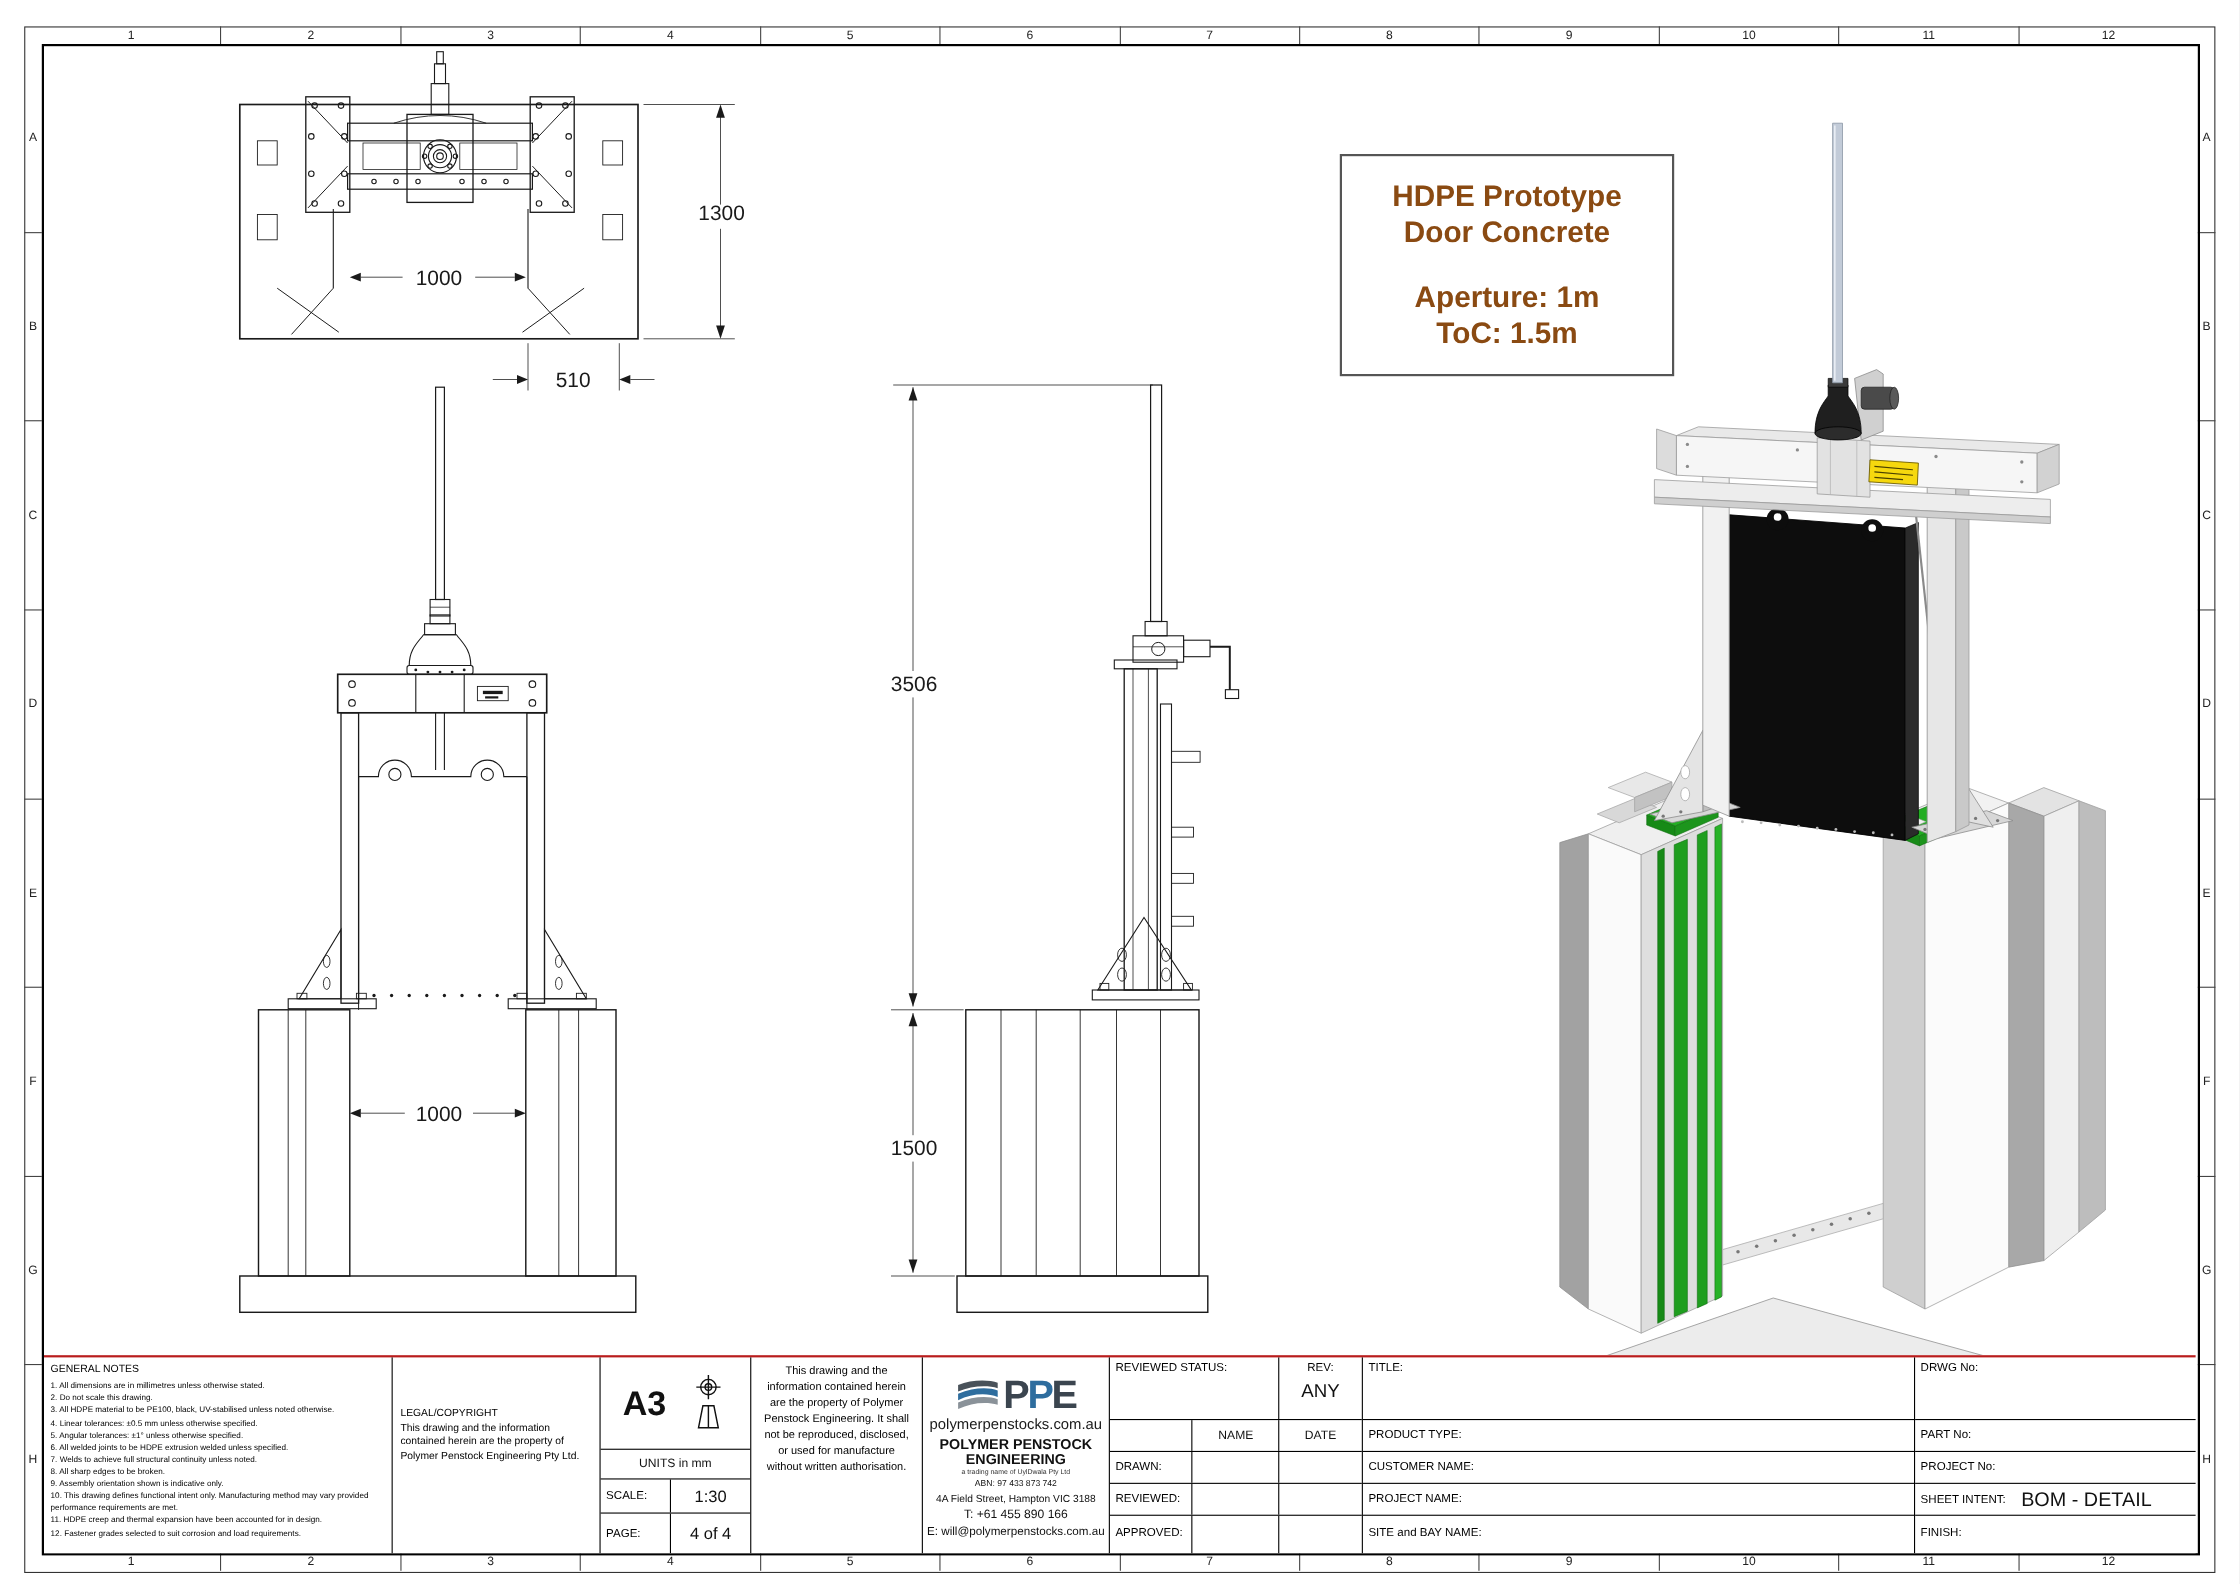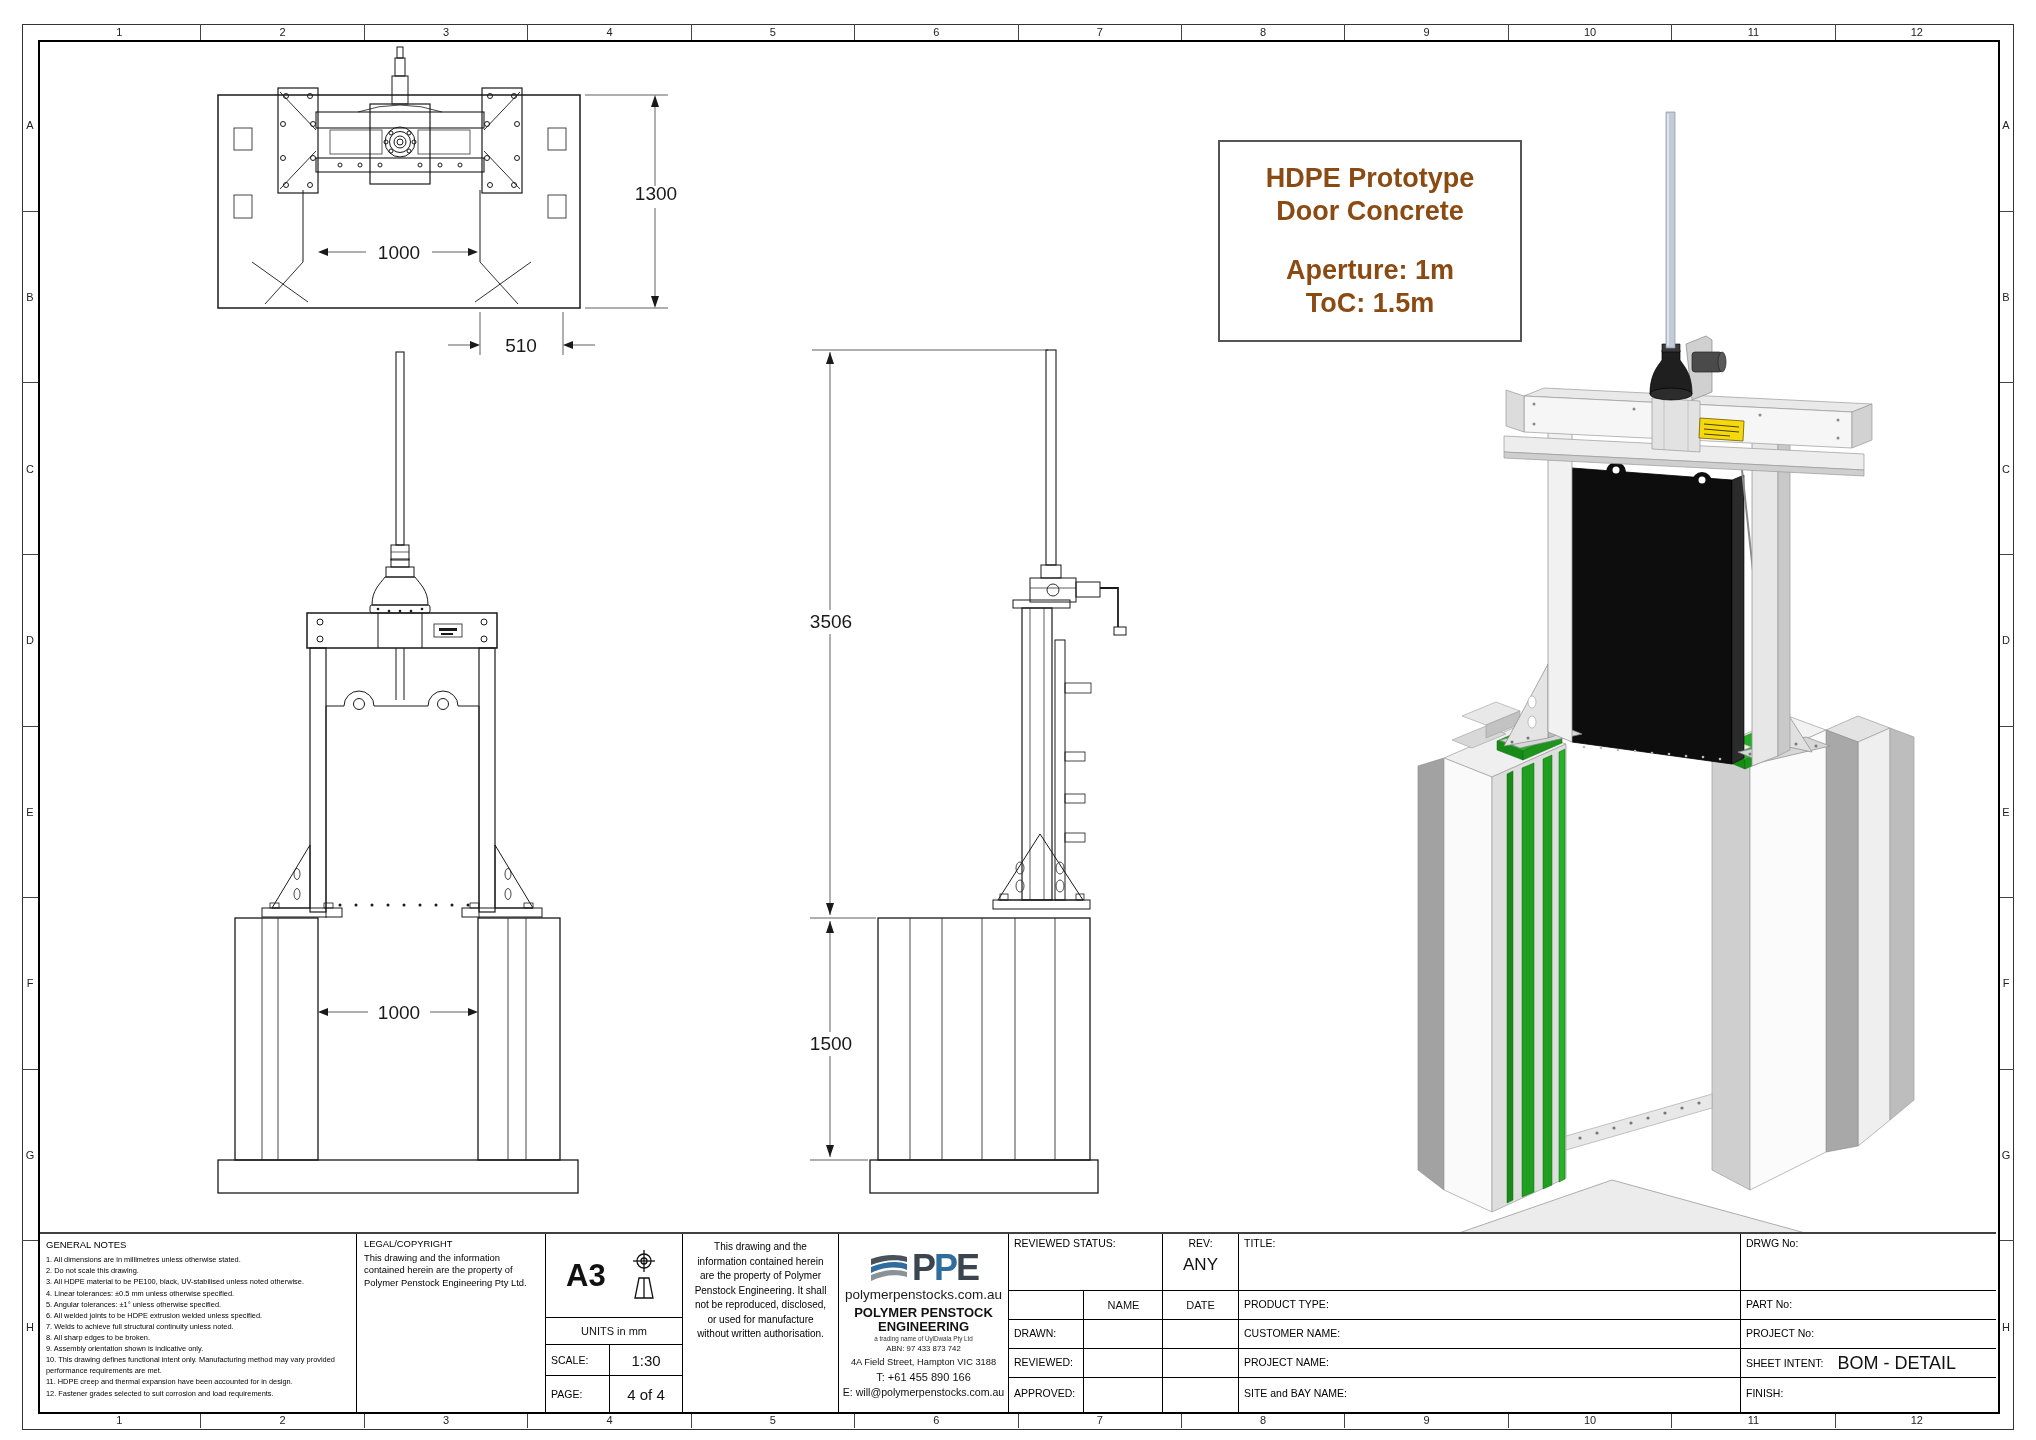--- a/index.html
+++ b/index.html
@@ -19,29 +19,29 @@
   .grid-left .cell:last-child,.grid-right .cell:last-child{border-bottom-width:0;}
   
   .callout{position:absolute;left:1218px;top:140px;width:300px;height:198px;border:2px solid #555;background:#fff;
            display:flex;flex-direction:column;align-items:center;justify-content:center;text-align:center;
            font-weight:bold;color:#8a4a12;font-size:27px;line-height:1.22;}
   .callout .gap{height:26px;}
   
   #drawing-svg{position:absolute;left:38px;top:40px;}
   text.dim{font-family:"Liberation Sans",sans-serif;font-size:19px;fill:#1a1a1a;text-anchor:middle;}
   
-  .titleblock{position:absolute;left:40px;top:1232px;width:1956px;height:178px;background:#fff;border-top:2px solid #404040;font-size:10.5px;}
+  .titleblock{position:absolute;left:40px;top:1232px;width:1956px;height:178px;background:#fff;border-top:2px solid #b91c1c;font-size:10.5px;}
   .tb-cell{position:absolute;top:0;height:178px;border-left:1.5px solid #000;box-sizing:border-box;}
   .tb-cell.first{border-left:none;}
   .tb-row{position:absolute;left:0;right:0;border-top:1.2px solid #000;box-sizing:border-box;}
   .lbl{padding:3px 0 0 5px;font-size:10.5px;color:#000;}
   .notes{padding:4px 6px;font-size:7.4px;line-height:1.5;color:#000;}
   .notes .title{font-size:9.5px;margin-bottom:2px;}
   .legal{padding:4px 7px;font-size:9.4px;line-height:1.35;color:#000;}
-  .legal .title{margin-bottom:1px;}
+  .legal .title{margin-bottom:1px;margin-top:40px;}
   .legal p{margin:0 0 8px 0;}
   .conf{padding:6px 8px;font-size:10px;line-height:1.45;text-align:center;color:#000;}
   .company{display:flex;flex-direction:column;align-items:center;padding-top:16px;line-height:1.25;text-align:center;}
   .logo-row{display:flex;align-items:center;gap:3px;}
   .logo-ppe{font-size:36px;font-weight:bold;letter-spacing:-2px;line-height:1;}
   .logo-ppe .p1,.logo-ppe .e1{color:#3b454f;} .logo-ppe .p2{color:#2e6d9e;}
   .website{font-size:13.5px;color:#1a1a1a;margin-top:1px;}
   .coname{font-size:13px;font-weight:bold;margin-top:2px;line-height:1.1;}
   .trading{font-size:6.3px;color:#333;margin-top:1px;}
   .abn{font-size:7.8px;margin-top:1px;}

